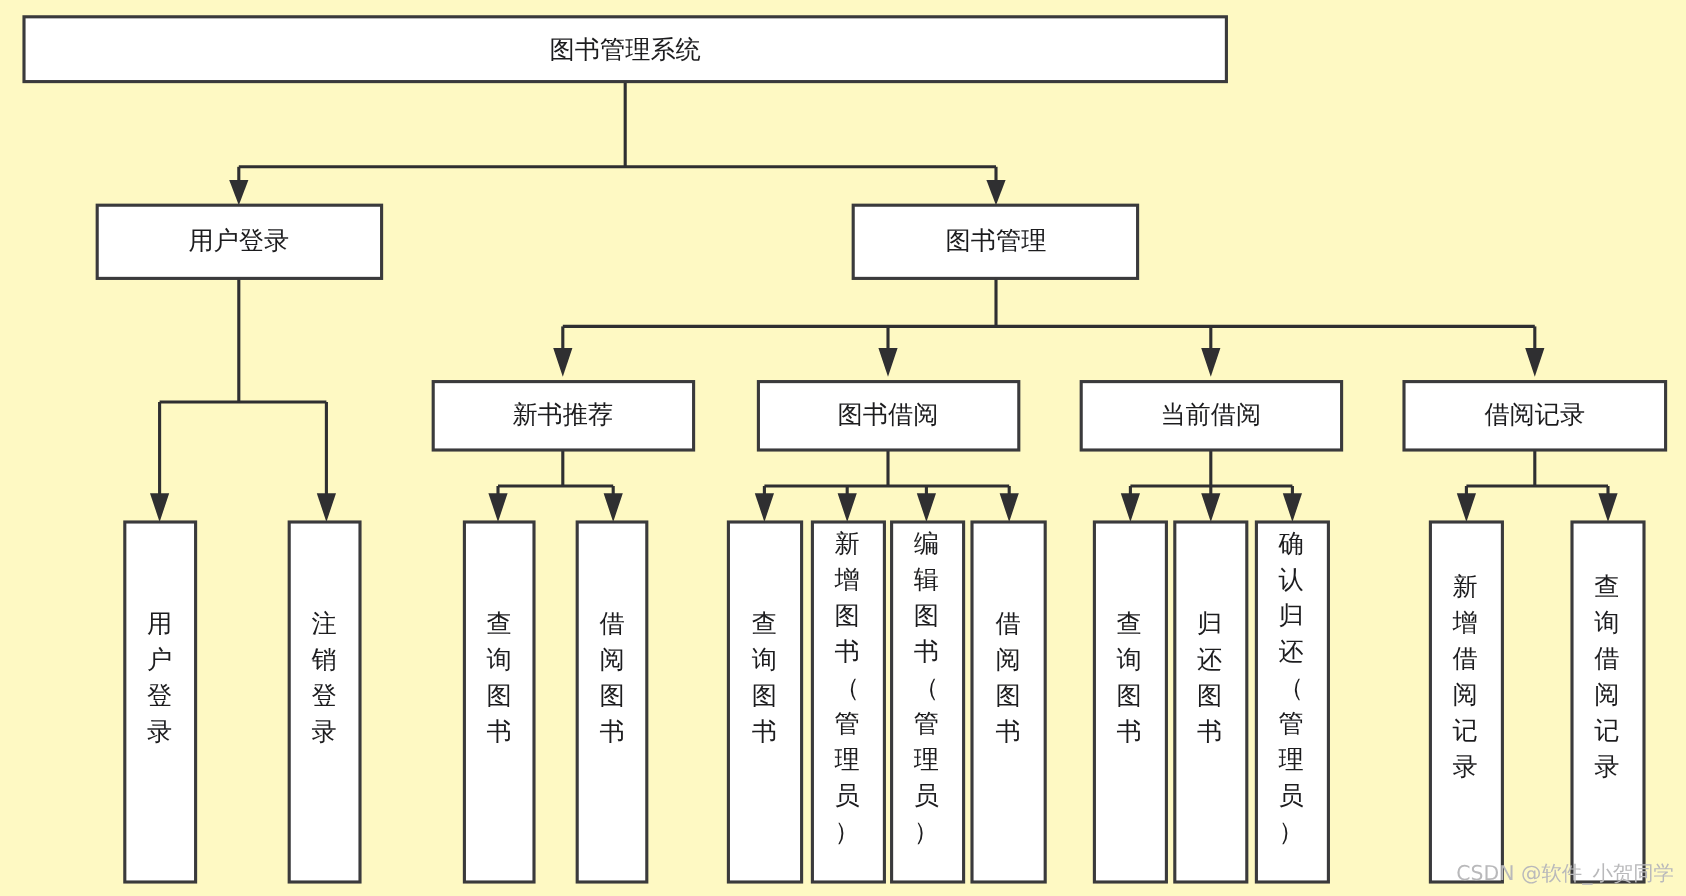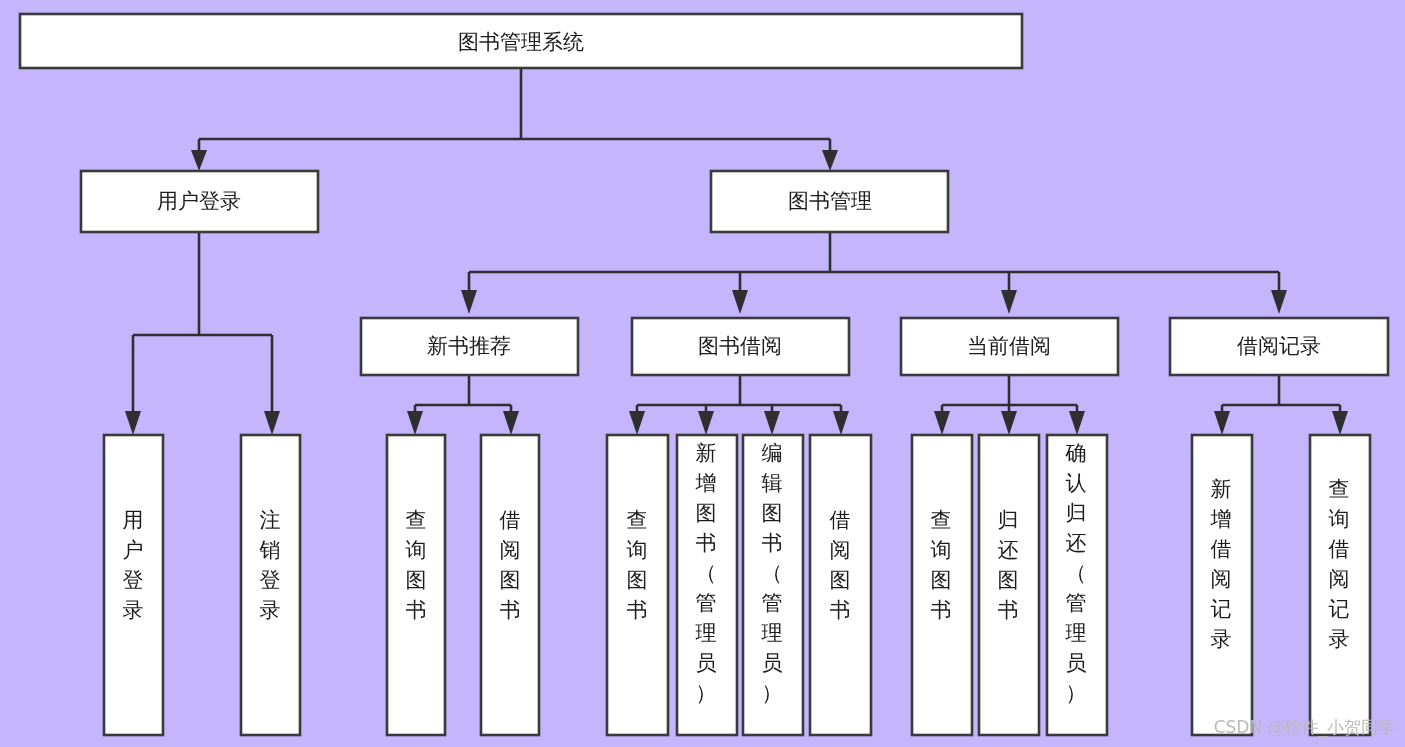--- a/index.html
+++ b/index.html
@@ -7,21 +7,21 @@
     padding: 0;
     background: #ffffff;
   }
   body {
     font-family: "DejaVu Sans", "Liberation Sans", sans-serif;
   }
   #diagram-root {
     position: relative;
     width: 1405px;
     height: 747px;
-    background: #c4b5fd;
+    background: #fef9c3;
     overflow: hidden;
   }
   svg.diagram-canvas {
     position: absolute;
     left: 0;
     top: 0;
     width: 1405px;
     height: 747px;
   }
   .node-box {

